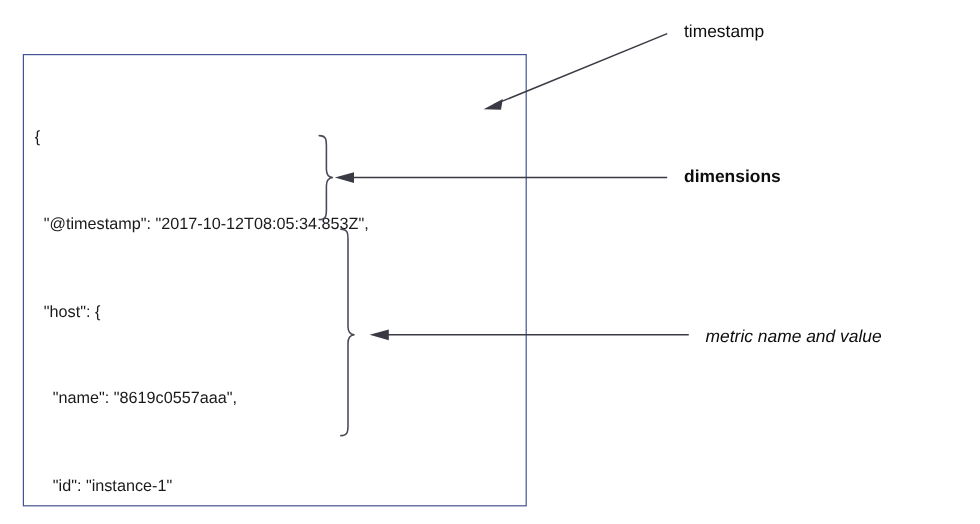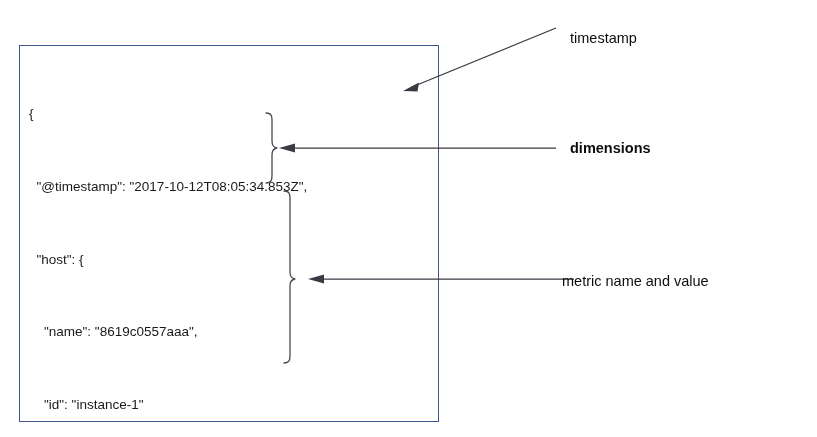--- a/index.html
+++ b/index.html
@@ -51,23 +51,23 @@
 
   
   .callout-label {
     position: absolute;
     font-family: "Liberation Sans", sans-serif;
     font-size: 14.5px;
     line-height: 18px;
     color: #0d0d0d;
     white-space: nowrap;
   }
-  #label-timestamp { left: 570px; top: 29px; }
+  #label-timestamp { left: 570px; top: 18px; }
   #label-dimensions { left: 570px; top: 139px; font-weight: bold; }
-  #label-metric    { left: 562px; top: 272px; }
+  #label-metric    { left: 588px; top: 272px; font-style: italic; }
 
   
   #overlay {
     position: absolute;
     left: 0;
     top: 0;
     width: 817px;
     height: 437px;
     pointer-events: none;
   }

